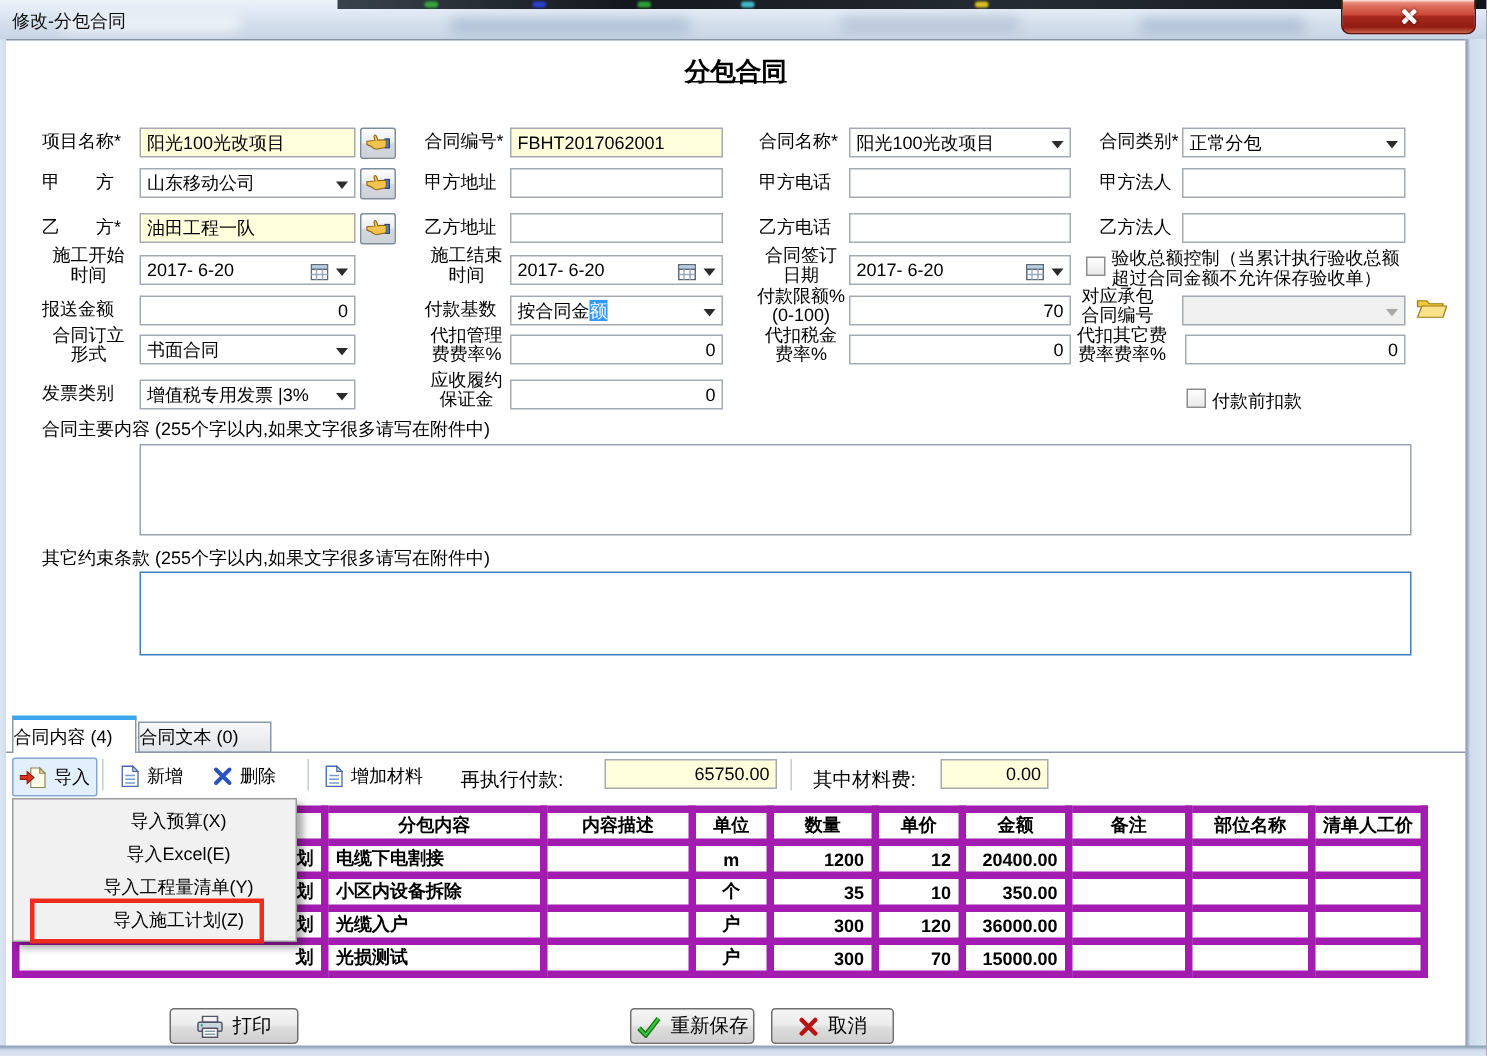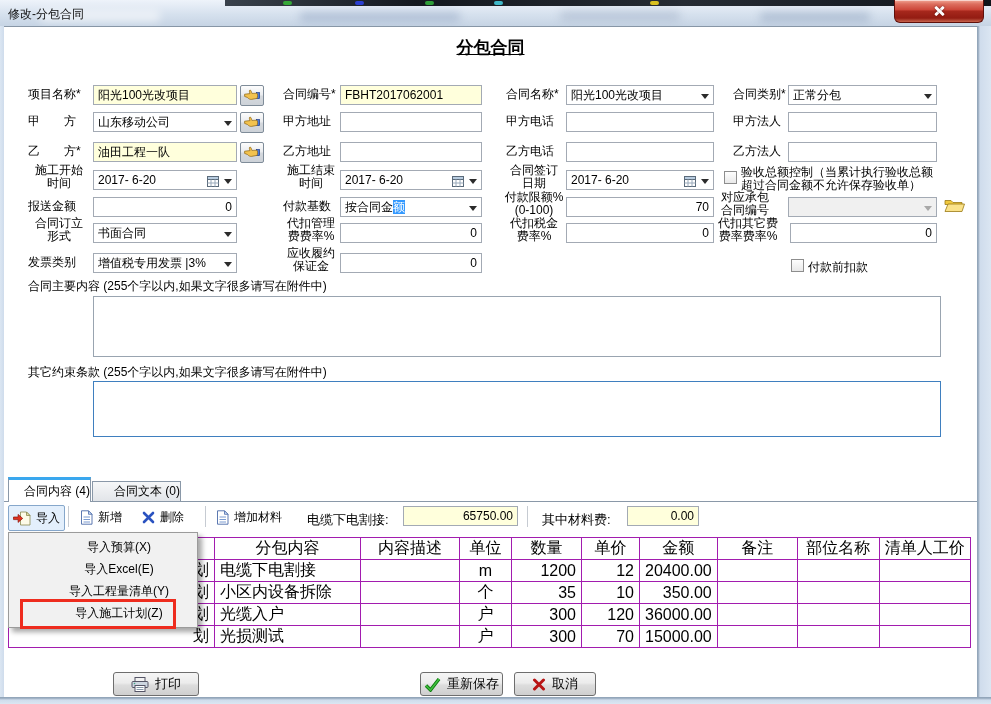--- a/index.html
+++ b/index.html
@@ -48,36 +48,36 @@
     background:linear-gradient(180deg,#fdfdfd,#e9ebee 48%,#d5d9de 52%,#cdd2d8);
     display:flex;align-items:center;justify-content:center;cursor:pointer;}
   .cbx{position:absolute;width:13px;height:13px;box-sizing:border-box;border:1px solid #8d8d8d;
     background:linear-gradient(180deg,#fefefe,#e9e9e9);}
   .note{position:absolute;color:#9c1a10;line-height:11px;white-space:pre-line;}
   .ta{position:absolute;box-sizing:border-box;border:1px solid #99a4b0;background:#fff;}
   .ta.focus{border-color:#3f7fbf;}
   
   .striphr{position:absolute;left:4px;top:501px;width:973px;height:1px;background:#8a98a8;z-index:1;}
   .tab{position:absolute;box-sizing:border-box;border:1px solid #8a98a8;
-    display:flex;align-items:center;justify-content:flex-end;cursor:pointer;}
+    display:flex;align-items:center;justify-content:flex-start;cursor:pointer;}
   .tab.active{background:#fff;border-bottom:none;border-top:3px solid #3aa7ee;z-index:3;}
   .tab.inactive{background:linear-gradient(180deg,#f6f7f8,#e2e5e9);}
   .tbtn{position:absolute;height:24px;display:flex;align-items:center;gap:5px;padding:0 4px;cursor:pointer;}
   .tbtn.open{border:1px solid #86a7cb;background:#e3effc;border-radius:2px;}
   .tsep{position:absolute;top:506px;width:1px;height:21px;background:#c6cbd2;}
   .tlbl{position:absolute;font-size:13px;}
   
   .menu{position:absolute;left:8px;top:532px;width:190px;box-sizing:border-box;border:1px solid #9b9b9b;
     background:#f1f1f1;box-shadow:4px 4px 5px rgba(0,0,0,.35);padding:3px 0;z-index:50;}
   .mitem{height:22px;line-height:22px;padding-left:32px;cursor:pointer;text-align:center;}
   .redrect{position:absolute;left:20px;top:599px;width:150px;height:24px;border:3px solid #ee2c1e;z-index:60;}
   
   table.grid{position:absolute;left:8px;top:537px;border-collapse:collapse;table-layout:fixed;background:#fff;}
-  .grid th,.grid td{border:1px solid #a21caf;font-weight:normal;padding:0 5px;overflow:hidden;
-    white-space:nowrap;box-sizing:border-box;font-size:16px;}
+  .grid th,.grid td{border:5px solid #a21caf;font-weight:bold;padding:0 5px;overflow:hidden;
+    white-space:nowrap;box-sizing:border-box;font-size:12px;}
   .grid th{height:20px;text-align:center;}
   .grid td{height:21px;}
   .grid td:nth-child(1){text-align:right;}
   .grid td:nth-child(4){text-align:center;}
   .grid td:nth-child(5),.grid td:nth-child(6),.grid td:nth-child(7){text-align:right;}
   
   .btn{position:absolute;height:24px;box-sizing:border-box;border:1px solid #6e6e6e;border-radius:3px;
     background:linear-gradient(180deg,#f5f5f5,#ececec 45%,#dddddd 55%,#cfcfcf);
     display:flex;align-items:center;justify-content:center;gap:6px;cursor:pointer;font-size:13px;}
 </style>
@@ -271,21 +271,21 @@
   <div class="tbtn" style="left:212px;top:505px">
     <svg width="13" height="15" viewBox="0 0 13 15">
         <path d="M1.5 0.8 h7 L12 4.3 V14.2 H1.5 z" fill="#fff" stroke="#4a6aa8" stroke-width="0.9"></path>
         <path d="M8.5 0.8 L12 4.3 H8.5 z" fill="#cfe0f8" stroke="#4a6aa8" stroke-width="0.8"></path>
         <line x1="3.5" y1="7" x2="10" y2="7" stroke="#7a9ad0"></line>
         <line x1="3.5" y1="9.5" x2="10" y2="9.5" stroke="#7a9ad0"></line>
         <line x1="3.5" y1="12" x2="10" y2="12" stroke="#7a9ad0"></line>
       </svg>
     <span>增加材料</span>
   </div>
-  <div class="tlbl" style="left:307px;top:511px">电缆下电割接:</div>
+  <div class="tlbl" style="left:307px;top:511px">再执行付款:</div>
   <div class="fld yel ar" style="left:403px;top:506px;width:115px">65750.00</div>
   <div class="tsep" style="left:527px"></div>
   <div class="tlbl" style="left:542px;top:511px">其中材料费:</div>
   <div class="fld yel ar" style="left:627px;top:506px;width:72px">0.00</div>
 
   <table class="grid">
     <colgroup>
       <col style="width:206px">
         <col style="width:146px">
         <col style="width:99px">

